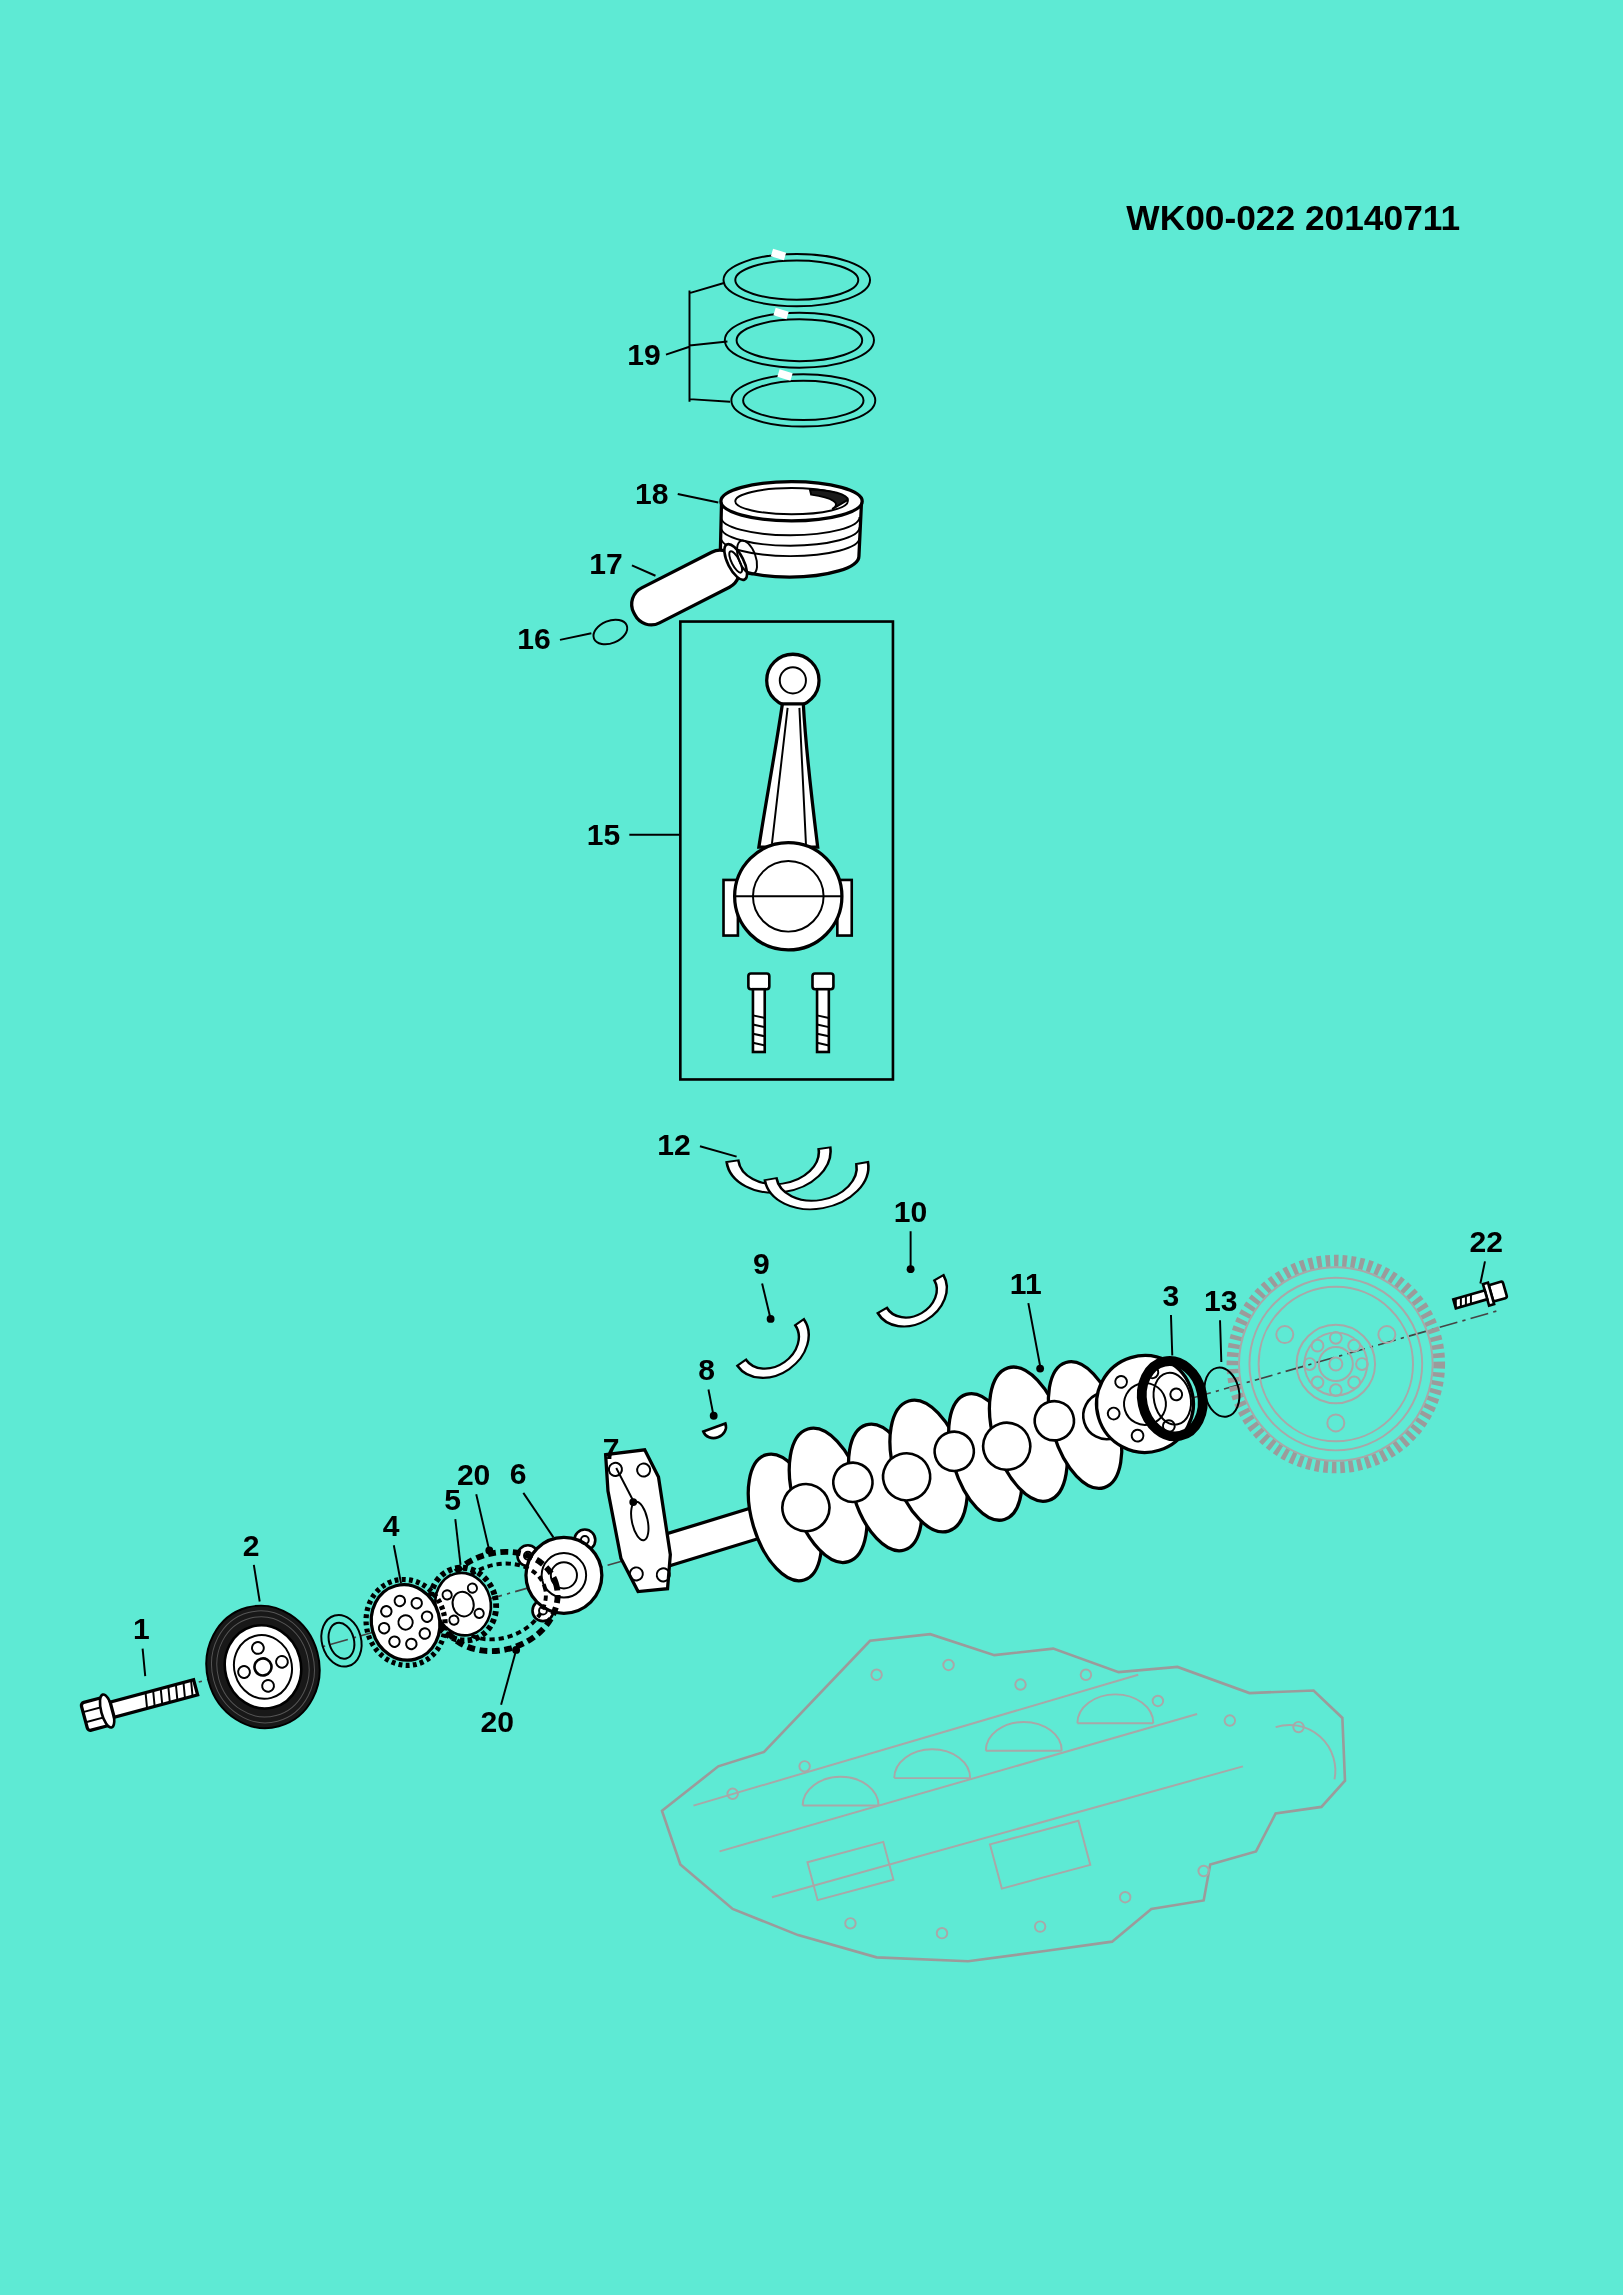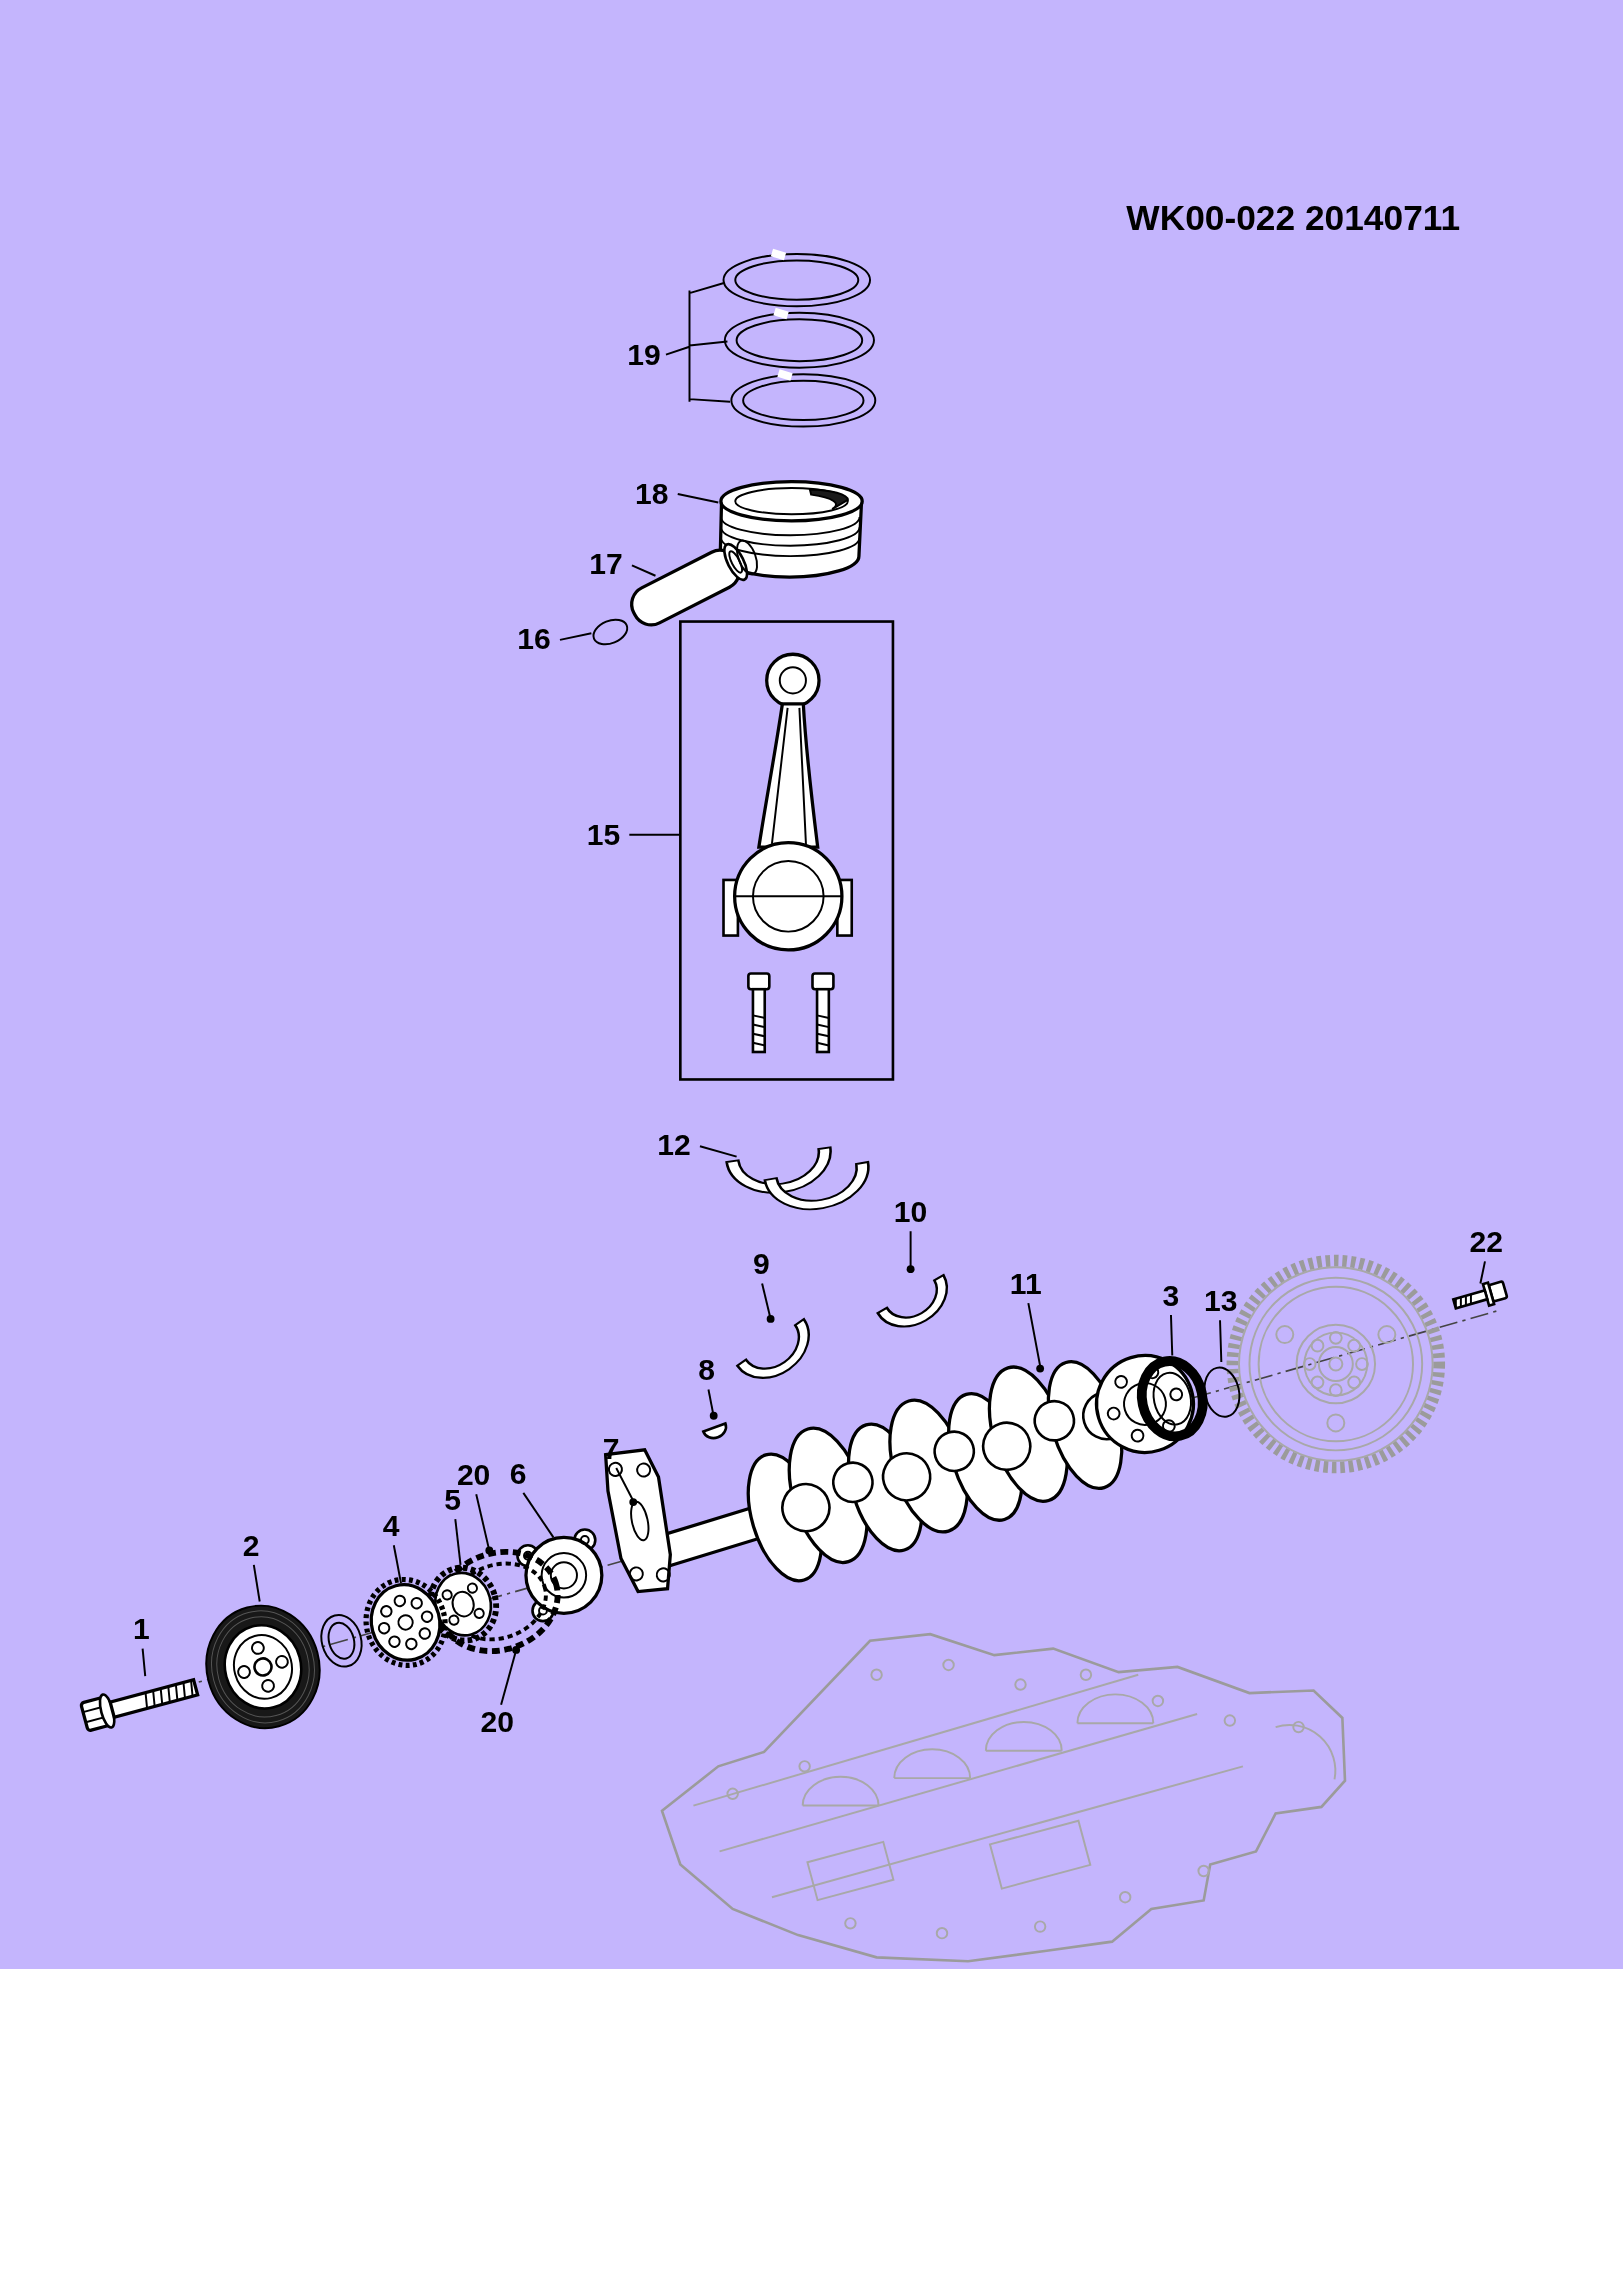--- a/index.html
+++ b/index.html
@@ -1,16 +1,16 @@
 <!DOCTYPE html>
 <html style="font-size:10.5px"><head>
 <meta charset="utf-8">
 <style>
   html,body{margin:0;padding:0;background:#ffffff}
-  .stage{width:1623px;height:1969px;position:relative;background:#c4b5fd;overflow:hidden}
+  .stage{width:1623px;height:2295px;position:relative;background:#5eead4;overflow:hidden}
   svg{display:block}
   .lbl{font-family:"Liberation Sans",sans-serif;font-weight:bold;font-size:46px;fill:#000}
   .title{font-family:"Liberation Sans",sans-serif;font-weight:bold;font-size:54px;fill:#000}
   .ld{stroke:#000;stroke-width:3;fill:none}
   .p{fill:#fff;stroke:#000;stroke-width:5}
   .p2{fill:#fff;stroke:#000;stroke-width:4}
   .thin{fill:none;stroke:#000;stroke-width:3}
   .dark{fill:#1a1a1a;stroke:#000;stroke-width:3}
   .ghost{fill:none;stroke:#9b9b9b;stroke-width:4}
   .ghost2{fill:none;stroke:#a8a8a8;stroke-width:3}

